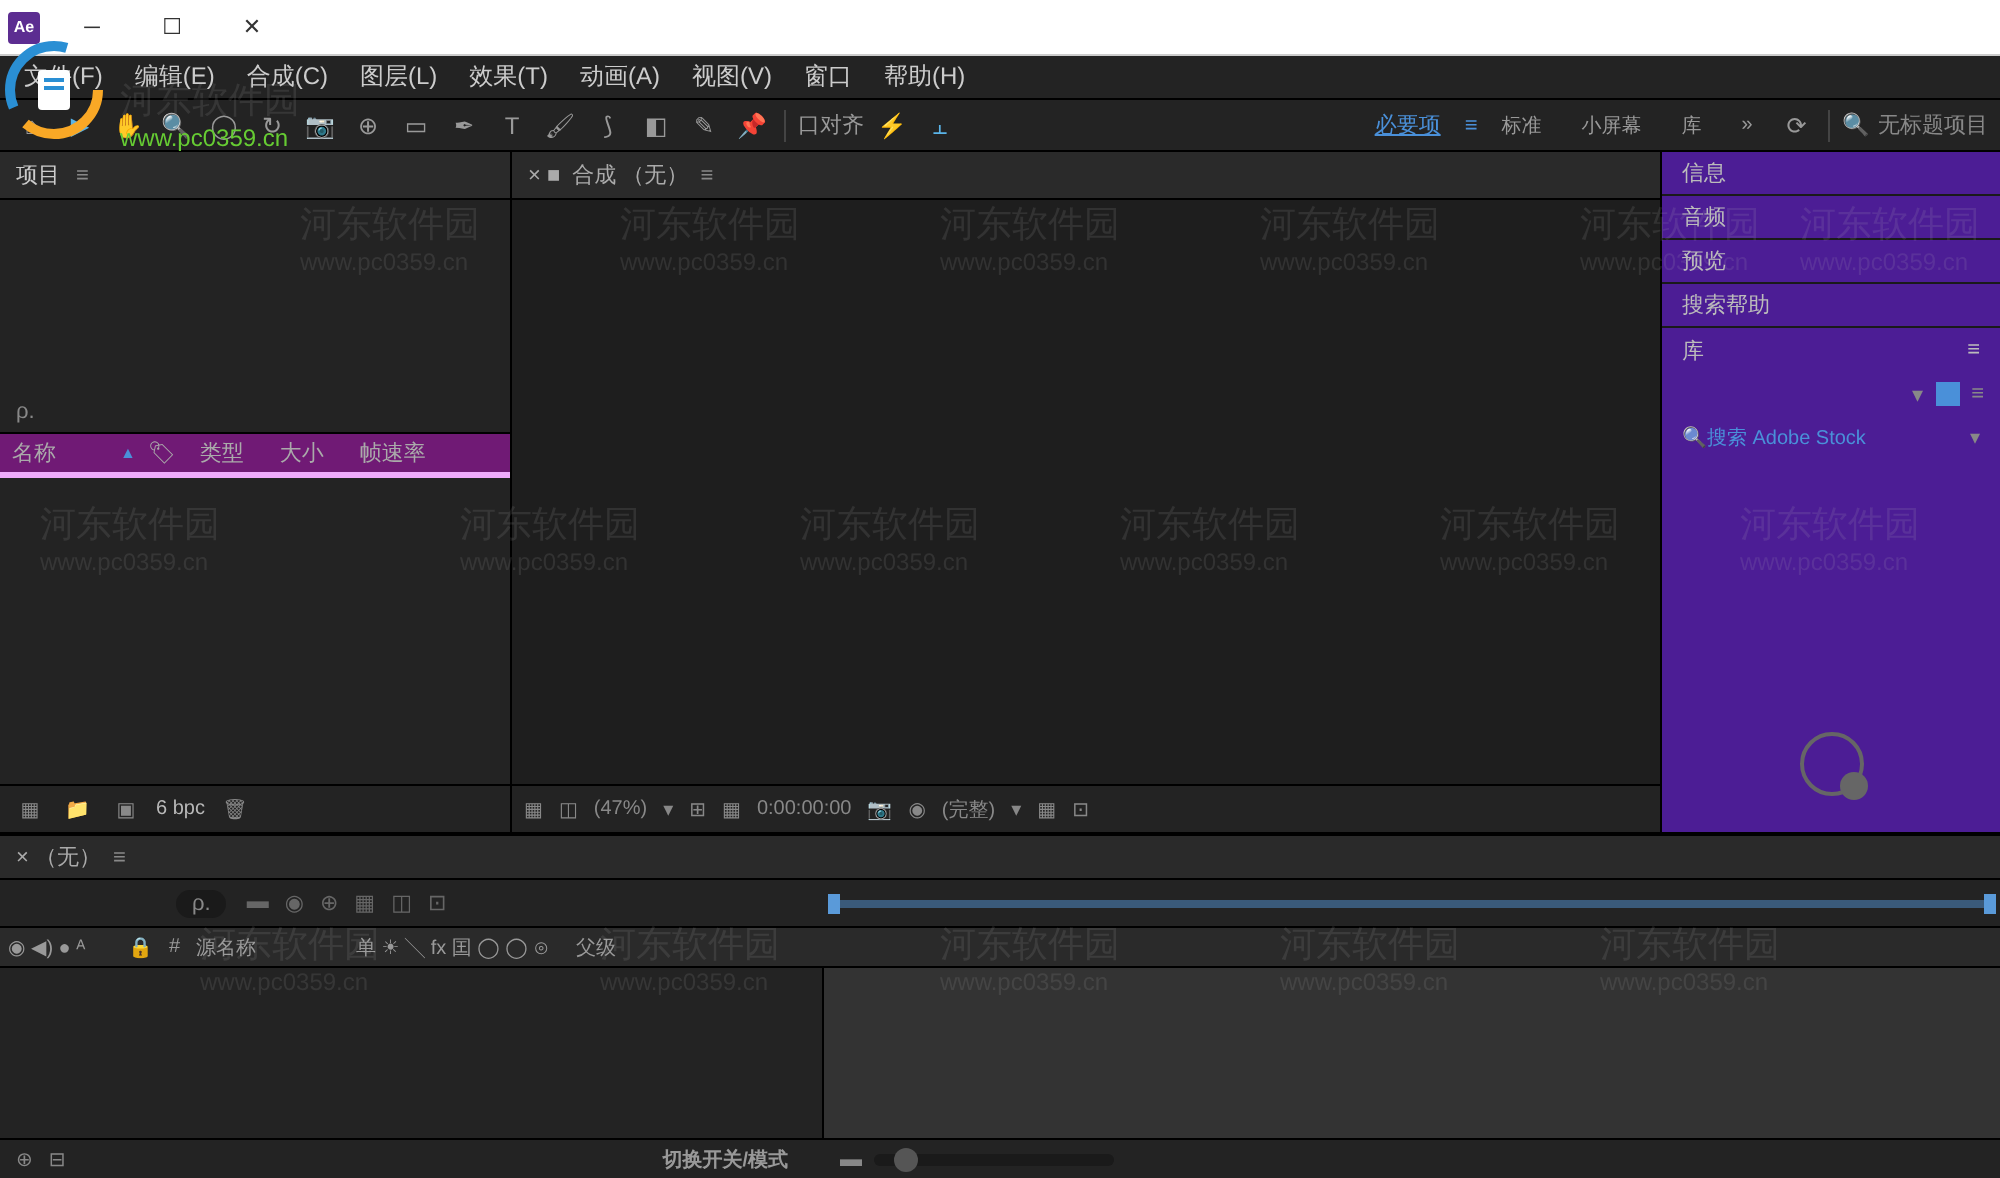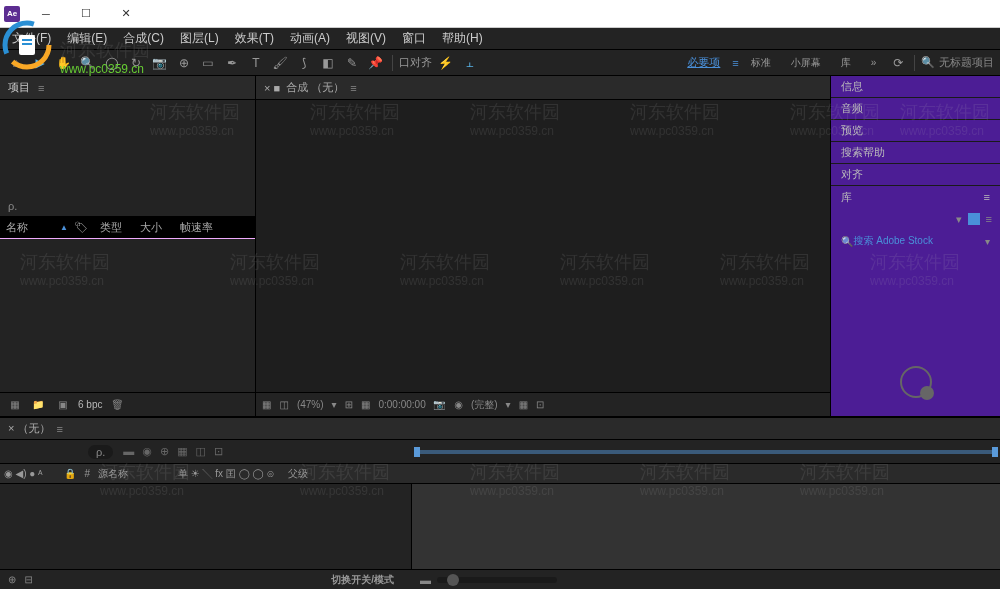--- a/index.html
+++ b/index.html
@@ -18,21 +18,21 @@
 .wslabel { color: #4a90d9; font-size: 11px; padding: 0 8px; text-decoration: underline; }
 .wslabel2 { color: #999; font-size: 10px; padding: 0 8px; }
 .searchbox { display: flex; align-items: center; gap: 4px; color: #888; font-size: 11px; }
 .content { display: flex; height: 340px; justify-content: space-between; }
 .left-panel { width: 256px; background: #232323; border-right: 1px solid #000; display: flex; flex-direction: column; }
 .panel-tab { height: 24px; display: flex; align-items: center; padding: 0 8px; font-size: 11px; color: #ccc; border-bottom: 1px solid #000; background: #2a2a2a; }
 .panel-tab .ham { margin-left: 8px; color: #888; }
 .proj-body { flex: 1; display: flex; flex-direction: column; }
 .proj-preview { height: 95px; }
 .proj-search { height: 22px; display: flex; align-items: center; padding: 0 8px; border-bottom: 1px solid #000; font-size: 11px; color: #888; }
-.proj-header { height: 22px; display: flex; align-items: center; background: #000000; border-bottom: 1px solid #f0abfc; font-size: 11px; }
+.proj-header { height: 22px; display: flex; align-items: center; background: #701a75; border-bottom: 3px solid #f0abfc; font-size: 11px; }
 .proj-header .col { padding: 0 6px; color: #aaa; }
 .proj-header .sort { color: #4a90d9; font-size: 8px; }
 .proj-list { flex: 1; background: #232323; }
 .proj-footer { height: 24px; display: flex; align-items: center; padding: 0 6px; gap: 6px; background: #232323; border-top: 1px solid #000; }
 .proj-footer .fbtn { width: 18px; height: 18px; display: flex; align-items: center; justify-content: center; color: #888; font-size: 10px; }
 .center-panel { flex: 1; background: #1e1e1e; display: flex; flex-direction: column; }
 .comp-tab { height: 24px; display: flex; align-items: center; padding: 0 8px; background: #2a2a2a; border-bottom: 1px solid #000; font-size: 11px; color: #aaa; gap: 6px; }
 .comp-viewer { flex: 1; background: #1e1e1e; }
 .comp-footer { height: 24px; display: flex; align-items: center; padding: 0 6px; gap: 8px; background: #232323; border-top: 1px solid #000; font-size: 10px; color: #888; }
 .right-panel { width: 170px; background: #4c1d95; border-left: 1px solid #000; display: flex; flex-direction: column; }
@@ -183,21 +183,20 @@
       <span>▦</span>
       <span>⊡</span>
     </div>
   </div>
 
   <div class="right-panel">
     <div class="rp-item">信息</div>
     <div class="rp-item">音频</div>
     <div class="rp-item">预览</div>
     <div class="rp-item">搜索帮助</div>
-    <div class="rp-item">对齐</div>
     <div class="rp-lib">
       <div class="rp-lib-head">
         <span>库</span>
         <span>≡</span>
       </div>
       <div class="rp-lib-tools">
         <span style="color:#888">▾</span>
         <div class="grid-ic"></div>
         <span style="color:#888">≡</span>
       </div>

